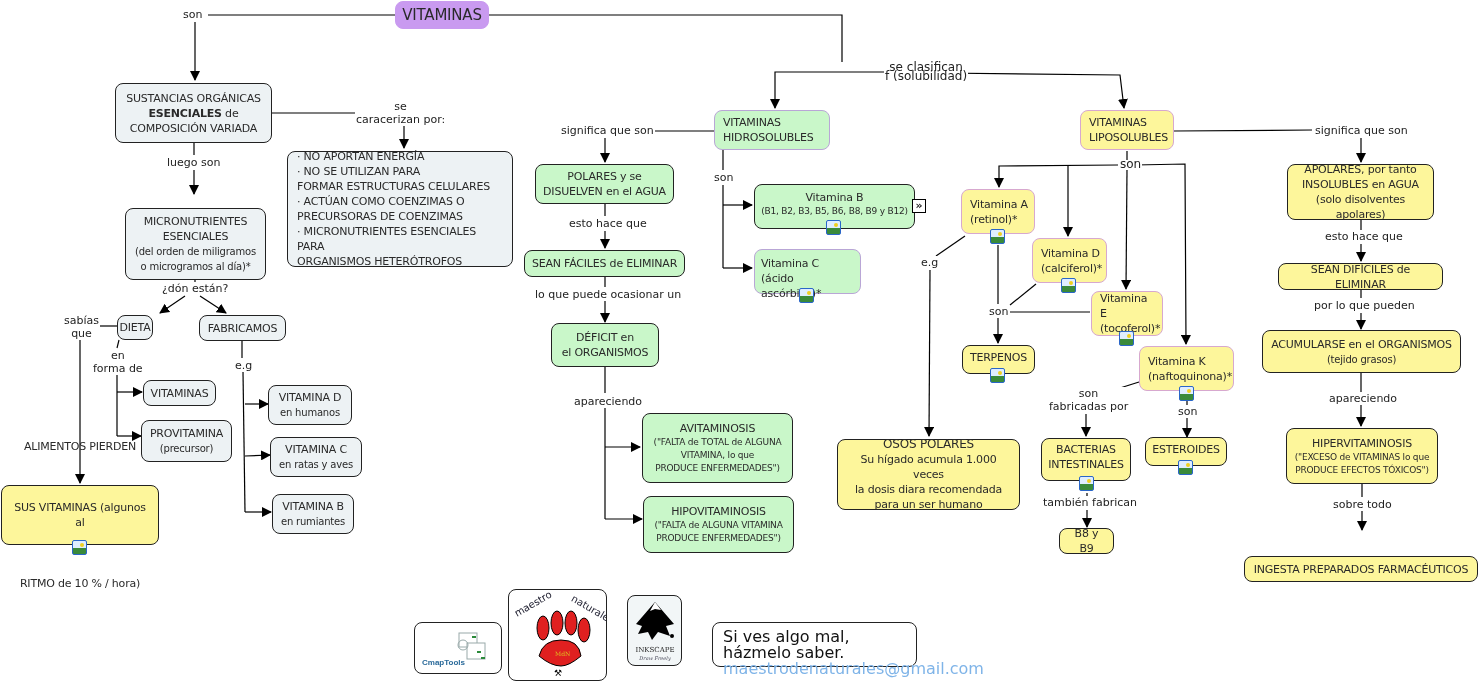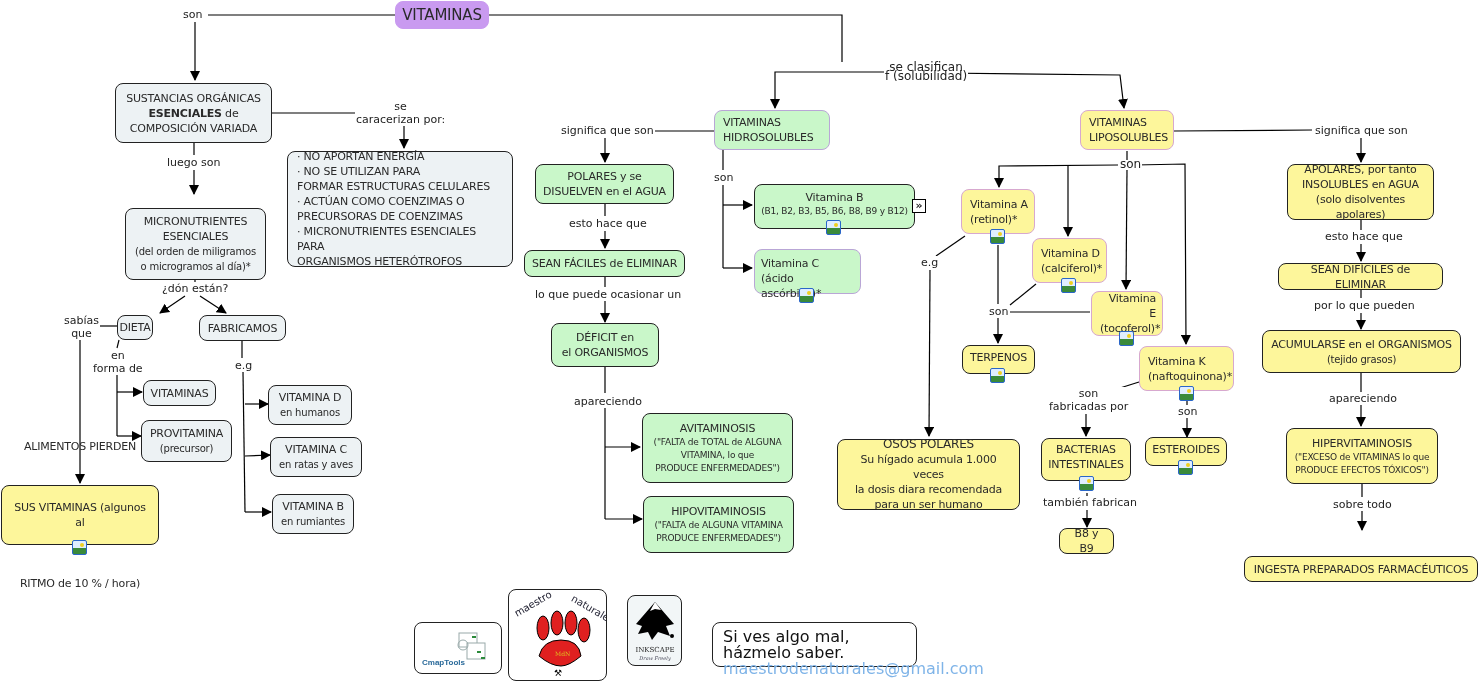--- a/index.html
+++ b/index.html
@@ -260,21 +260,21 @@
 <div class="node yellowp left" style="left:961px;top:189px;width:74px;height:45px;padding-left:8px;">
   <span>Vitamina A</span>
   <span>(retinol)*</span>
 </div>
 <span class="imgicon" style="position:absolute;left:990px;top:227px;"></span>
 <div class="node yellowp left" style="left:1032px;top:238px;width:75px;height:45px;padding-left:8px;">
   <span>Vitamina D</span>
   <span>(calciferol)*</span>
 </div>
 <span class="imgicon" style="position:absolute;left:1061px;top:276px;"></span>
-<div class="node yellowp left" style="left:1091px;top:291px;width:72px;height:45px;padding-left:8px;text-align:right;">
+<div class="node yellowp left" style="left:1091px;top:291px;width:72px;height:45px;padding-left:8px;">
   <span>Vitamina E</span>
   <span>(tocoferol)*</span>
 </div>
 <span class="imgicon" style="position:absolute;left:1119px;top:329px;"></span>
 <div class="node yellowp left" style="left:1139px;top:346px;width:95px;height:45px;padding-left:8px;">
   <span>Vitamina K</span>
   <span>(naftoquinona)*</span>
 </div>
 <span class="imgicon" style="position:absolute;left:1179px;top:384px;"></span>
 <div class="node yellow" style="left:962px;top:345px;width:73px;height:29px;justify-content:flex-start;padding-top:4px;">TERPENOS</div>

